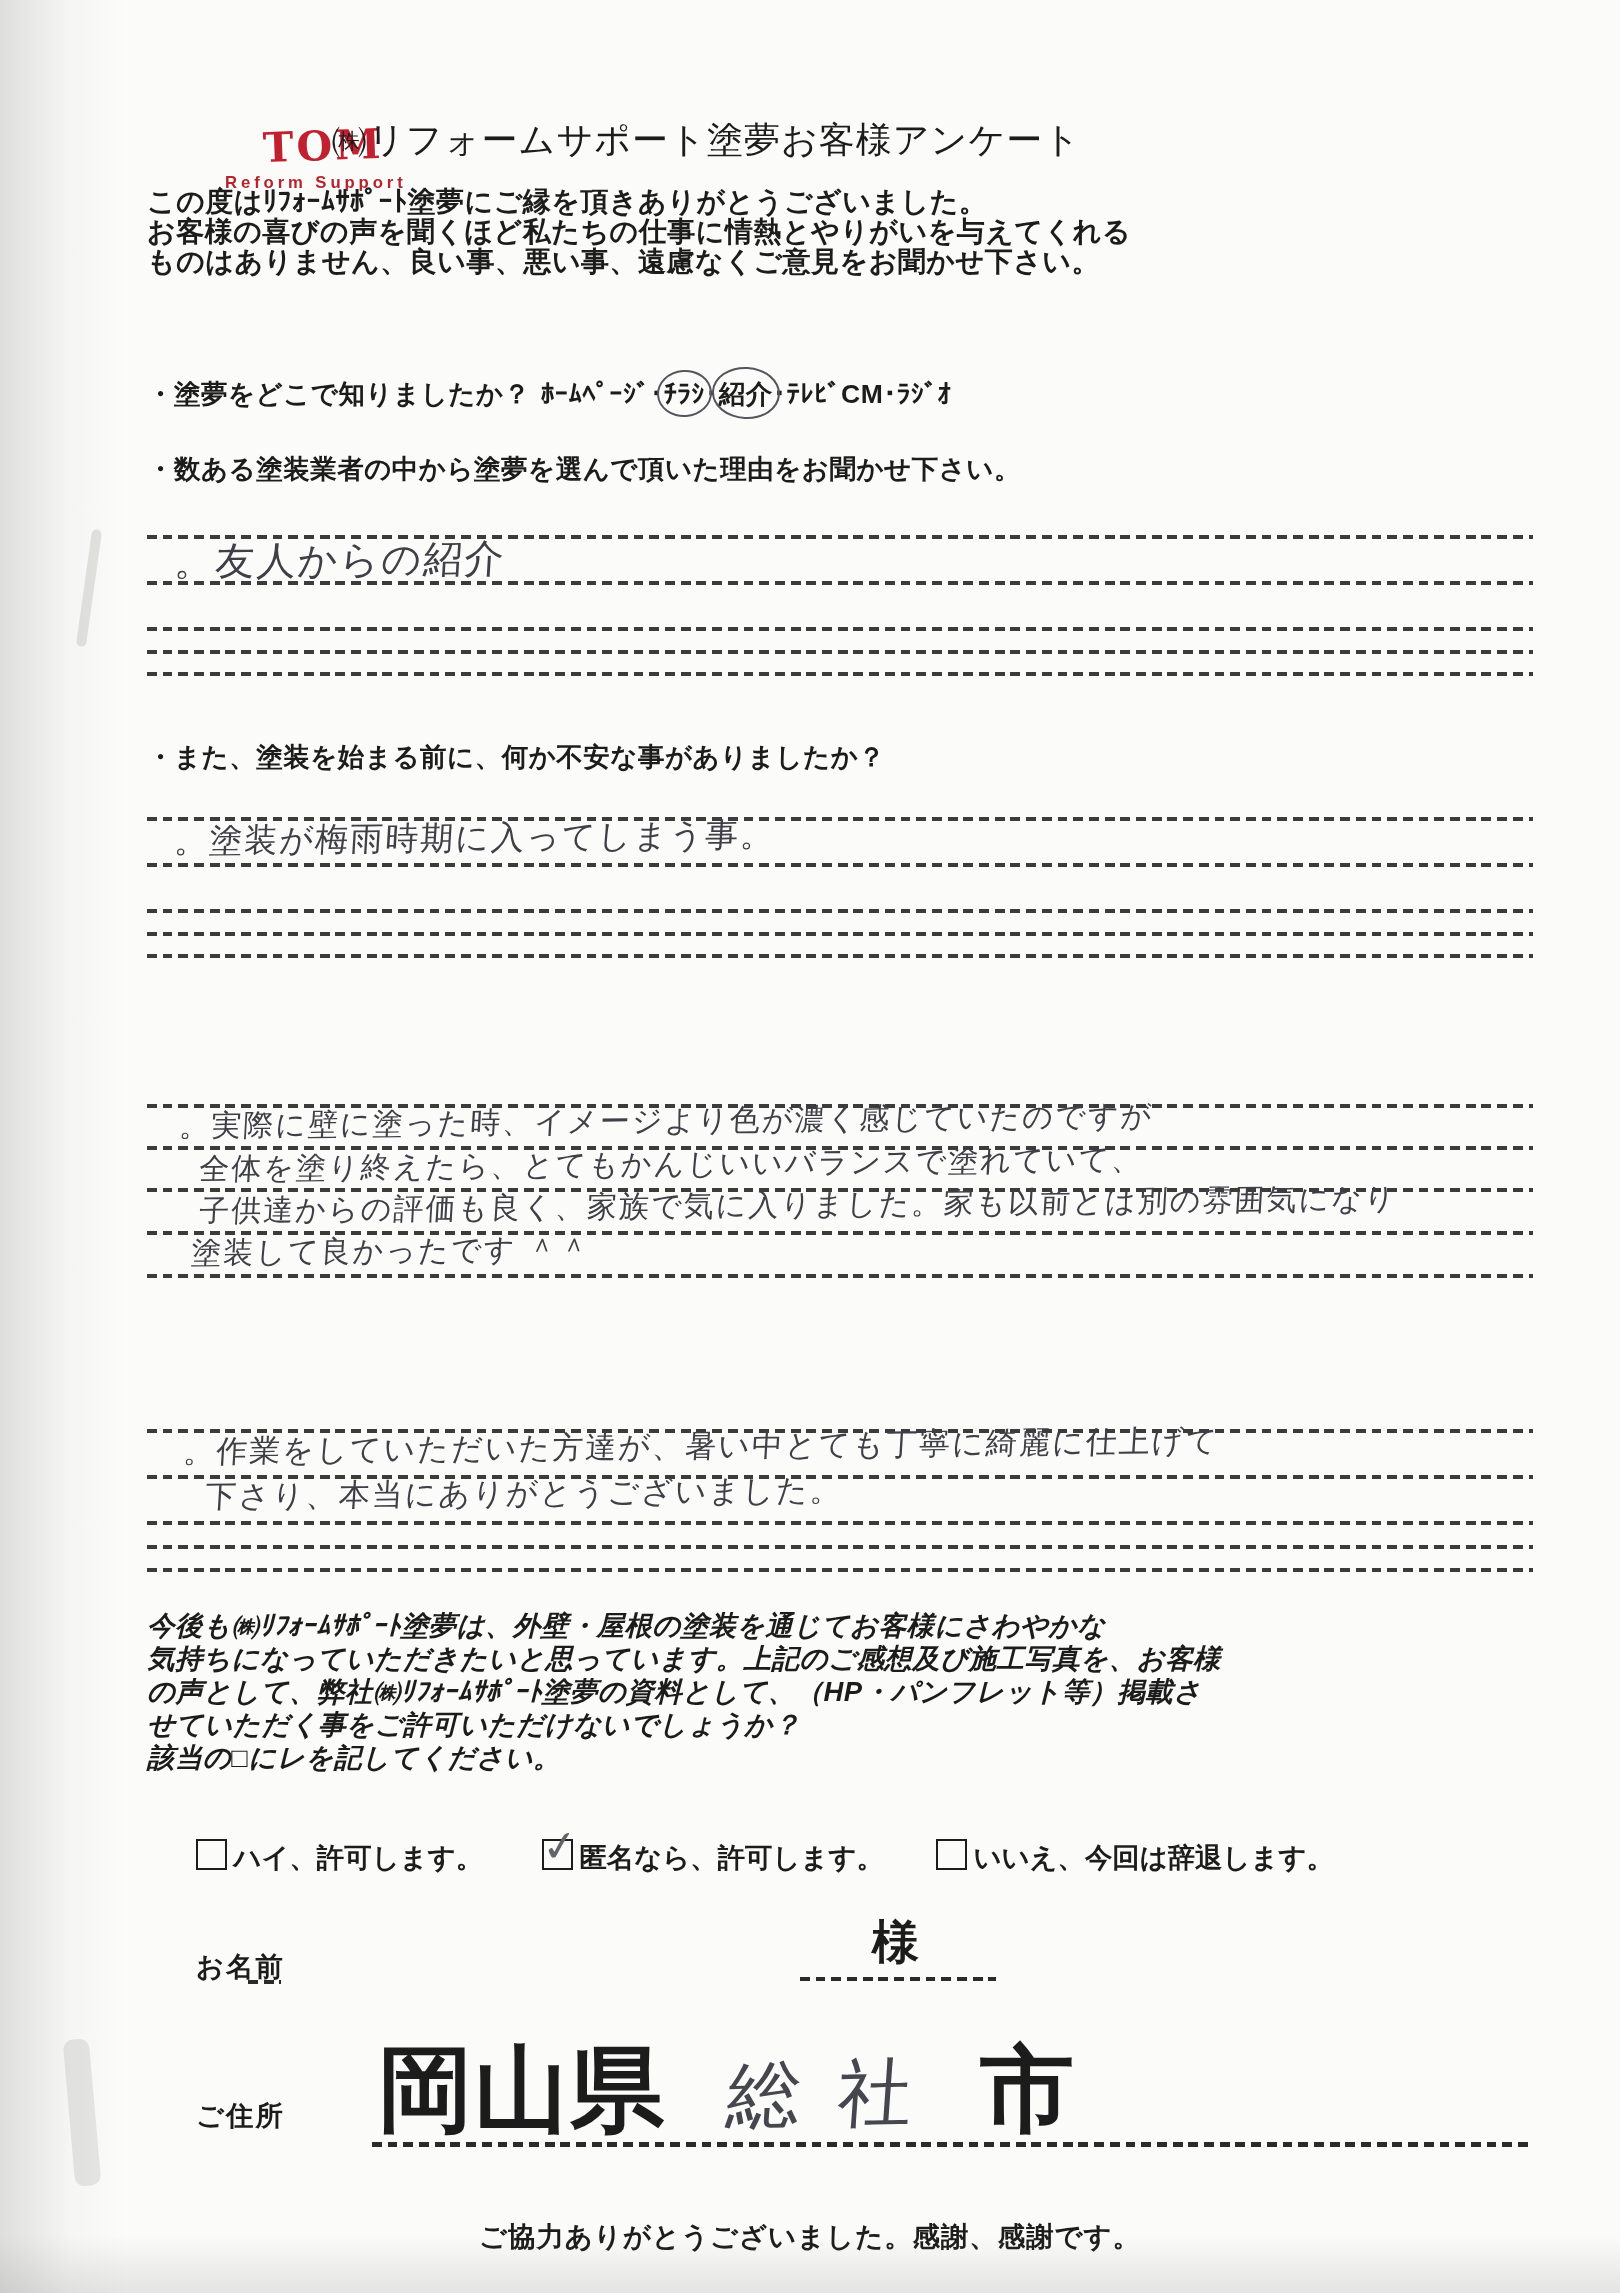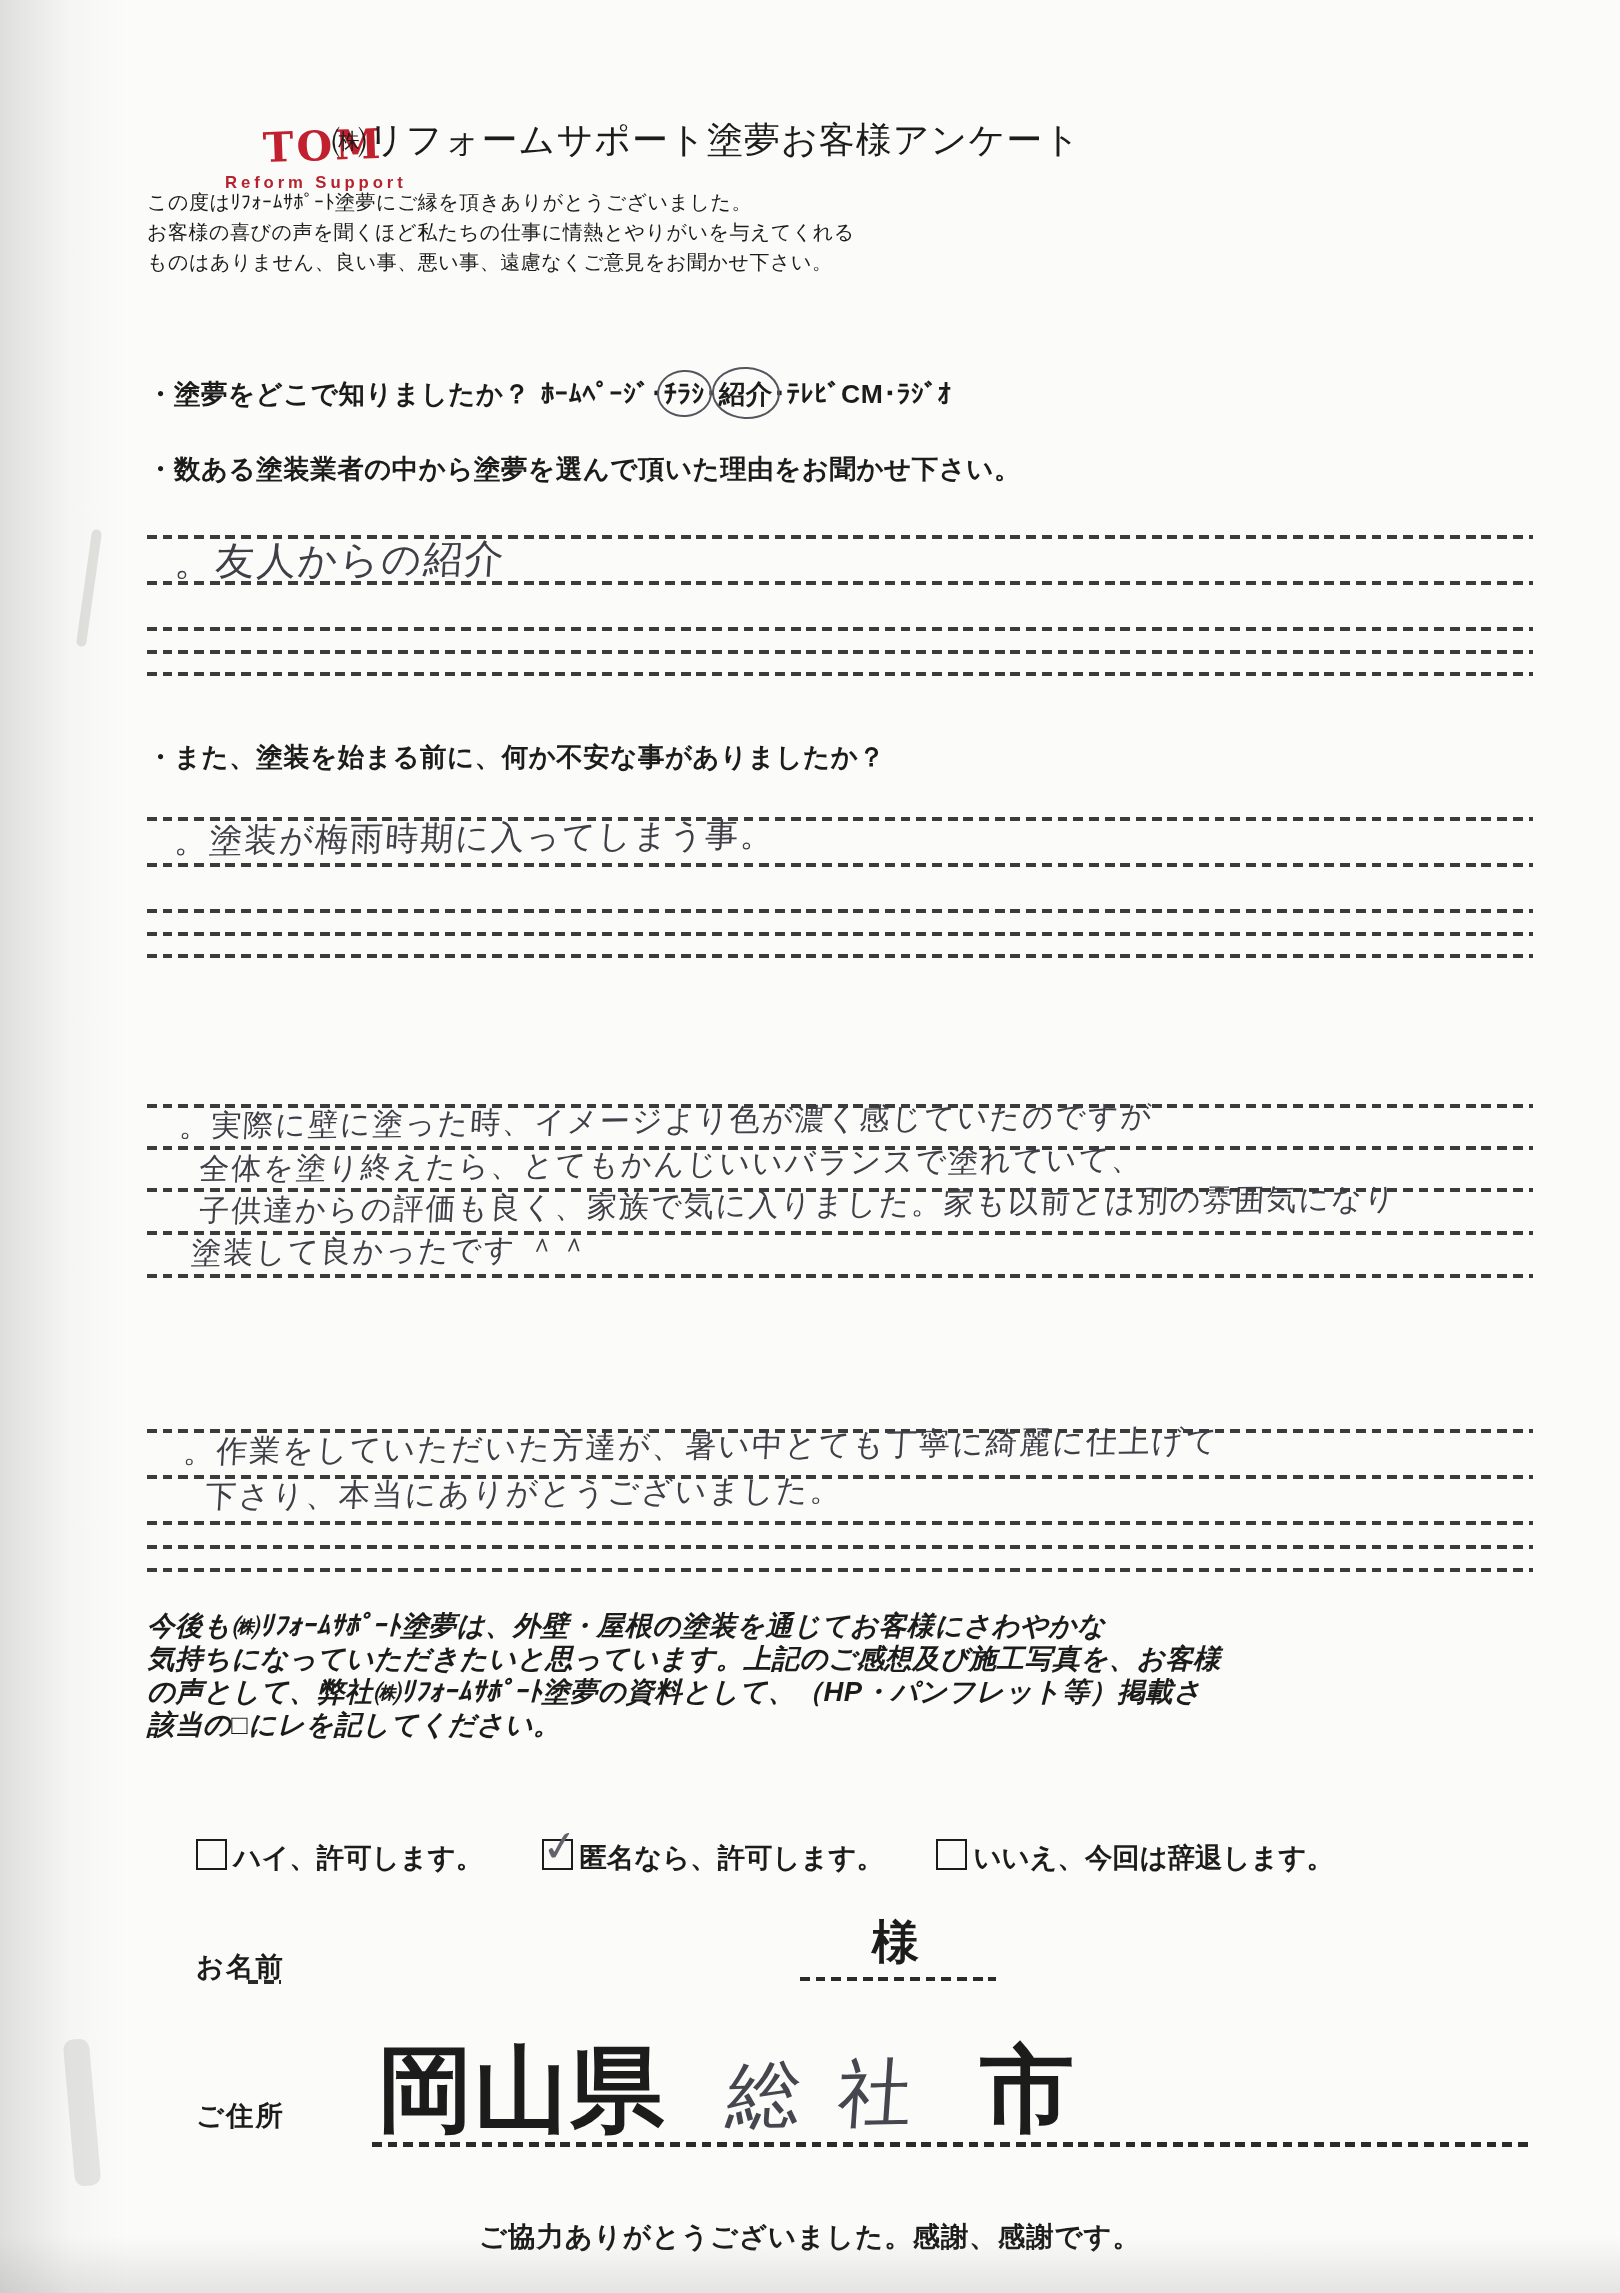--- a/index.html
+++ b/index.html
@@ -31,21 +31,21 @@
   .logo-brand{
     font-family:"DejaVu Serif","Liberation Serif",serif;
     font-weight:bold;font-size:41px;letter-spacing:2.9px;
     transform:rotate(-2deg);
   }
   .logo-sub{
     font-size:16.7px;font-weight:bold;letter-spacing:3.9px;
   }
   .title{font-size:36px;font-weight:normal;letter-spacing:1px;}
 
-  .body-text{font-size:20px;font-weight:normal;line-height:30px;letter-spacing:0.5px;}
+  .body-text{font-size:28px;font-weight:bold;line-height:30px;letter-spacing:0.5px;}
   .q-label{font-size:26.5px;font-weight:bold;letter-spacing:0.5px;white-space:nowrap;}
 
   .ansblock{position:absolute;left:147px;width:1386px;}
   .dash{
     position:absolute;left:0;width:1386px;height:3.9px;
     background:repeating-linear-gradient(90deg,#2b2b2b 0 9.8px,rgba(0,0,0,0) 9.8px 15.7px);
     opacity:.92;
   }
   .hand{
     position:absolute;white-space:nowrap;
@@ -146,20 +146,21 @@
     <div class="dash" style="top:116px;"></div>
     <div class="dash" style="top:139px;"></div>
     <div class="hand" style="left:35px;top:2px;font-size:31px;">。作業をしていただいた方達が、暑い中とても丁寧に綺麗に仕上げて</div>
     <div class="hand" style="left:57px;top:47px;font-size:31px;">下さり、本当にありがとうございました。</div>
   </div>
 
   <div class="abs" style="left:147px;top:1609px;font-size:27.4px;font-weight:bold;line-height:33px;letter-spacing:0.5px;font-style:italic;">
     <div>今後も㈱ﾘﾌｫｰﾑｻﾎﾟｰﾄ塗夢は、外壁・屋根の塗装を通じてお客様にさわやかな</div>
     <div>気持ちになっていただきたいと思っています。上記のご感想及び施工写真を、お客様</div>
     <div>の声として、弊社㈱ﾘﾌｫｰﾑｻﾎﾟｰﾄ塗夢の資料として、（HP・パンフレット等）掲載さ</div>
+    <div>せていただく事をご許可いただけないでしょうか？</div>
     <div>該当の□にレを記してください。</div>
   </div>
 
   <div class="consent-item" style="left:196px;top:1839px;">
     <span class="cbox"></span><span>ハイ、許可します。</span>
   </div>
   <div class="consent-item" style="left:542px;top:1839px;">
     <span class="cbox"><span class="pen-check">✓</span></span><span>匿名なら、許可します。</span>
   </div>
   <div class="consent-item" style="left:936px;top:1839px;">

